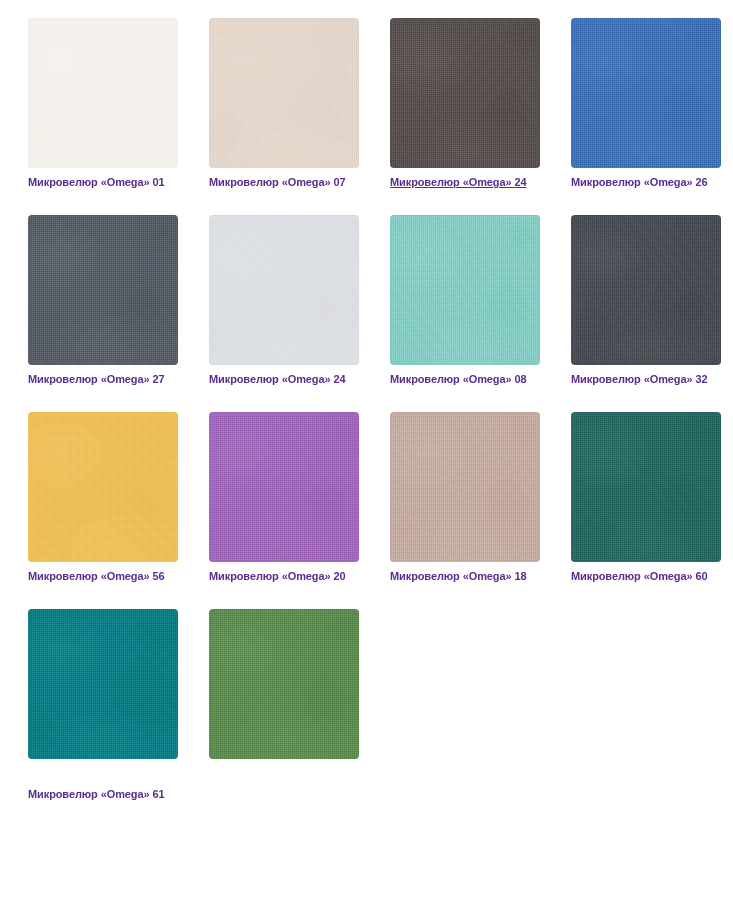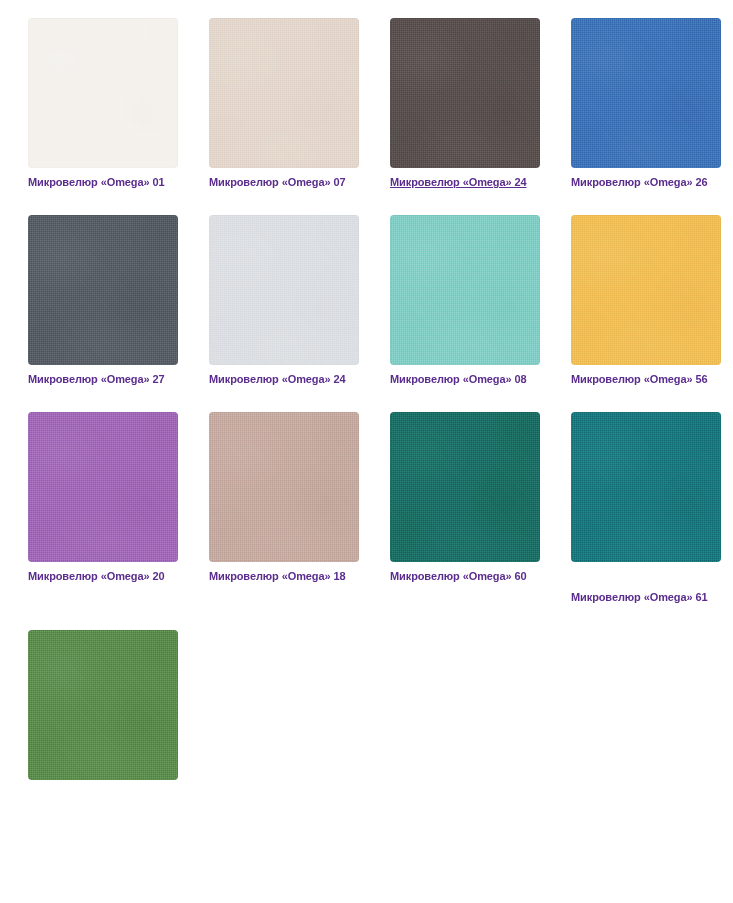--- a/index.html
+++ b/index.html
@@ -177,20 +177,29 @@
       <div class="swatch-card">
         <div class="swatch-chip" style="background-color: rgb(124, 207, 197);">
           <div class="weave-mottle"></div>
           <div class="weave-warp"></div>
           <div class="weave-weft"></div>
           <div class="weave-grain"></div>
         </div>
         <span class="swatch-label" style="color: rgb(91, 45, 142);">Микровелюр «Omega» 08</span>
       </div>
       <div class="swatch-card">
+        <div class="swatch-chip" style="background-color: rgb(72, 76, 83);">
+          <div class="weave-mottle"></div>
+          <div class="weave-warp"></div>
+          <div class="weave-weft"></div>
+          <div class="weave-grain"></div>
+        </div>
+        <span class="swatch-label" style="color: rgb(91, 45, 142);">Микровелюр «Omega» 32</span>
+      </div>
+      <div class="swatch-card">
         <div class="swatch-chip" style="background-color: rgb(238, 191, 87);">
           <div class="weave-mottle"></div>
           <div class="weave-warp"></div>
           <div class="weave-weft"></div>
           <div class="weave-grain"></div>
         </div>
         <span class="swatch-label" style="color: rgb(91, 45, 142);">Микровелюр «Omega» 56</span>
       </div>
       <div class="swatch-card">
         <div class="swatch-chip" style="background-color: rgb(160, 102, 184);">

